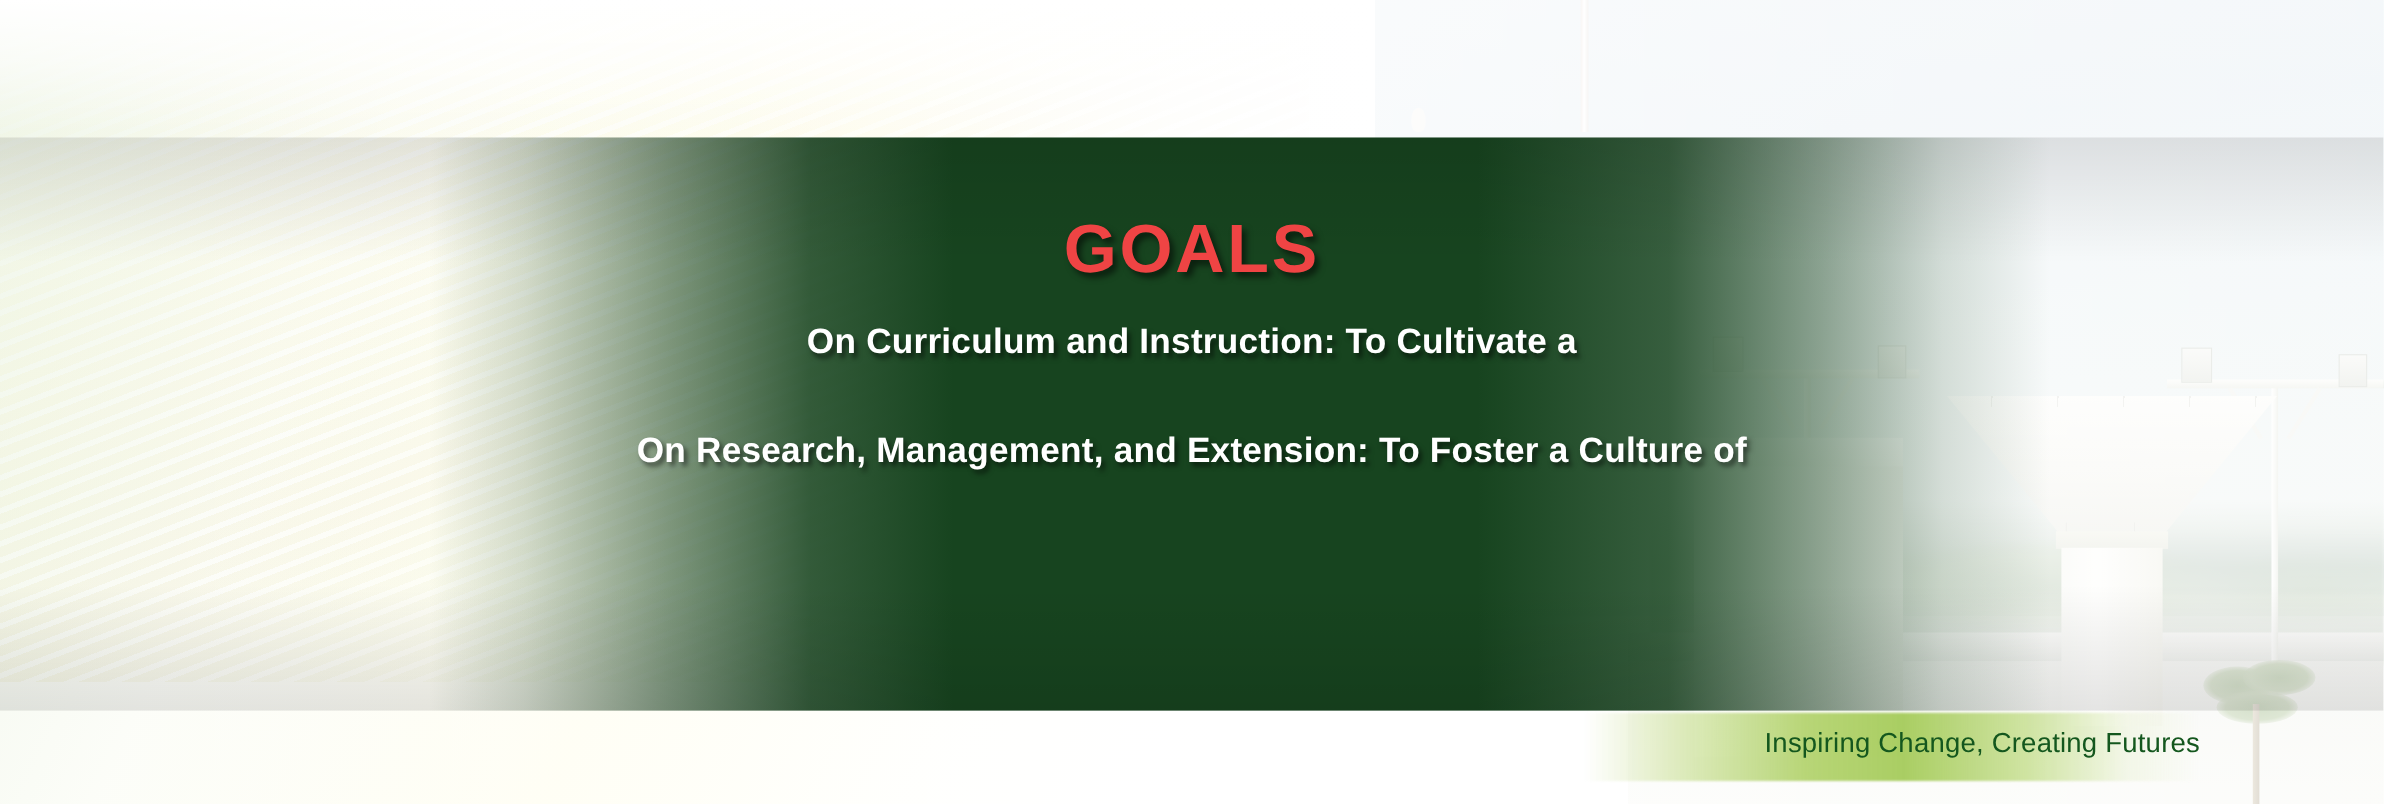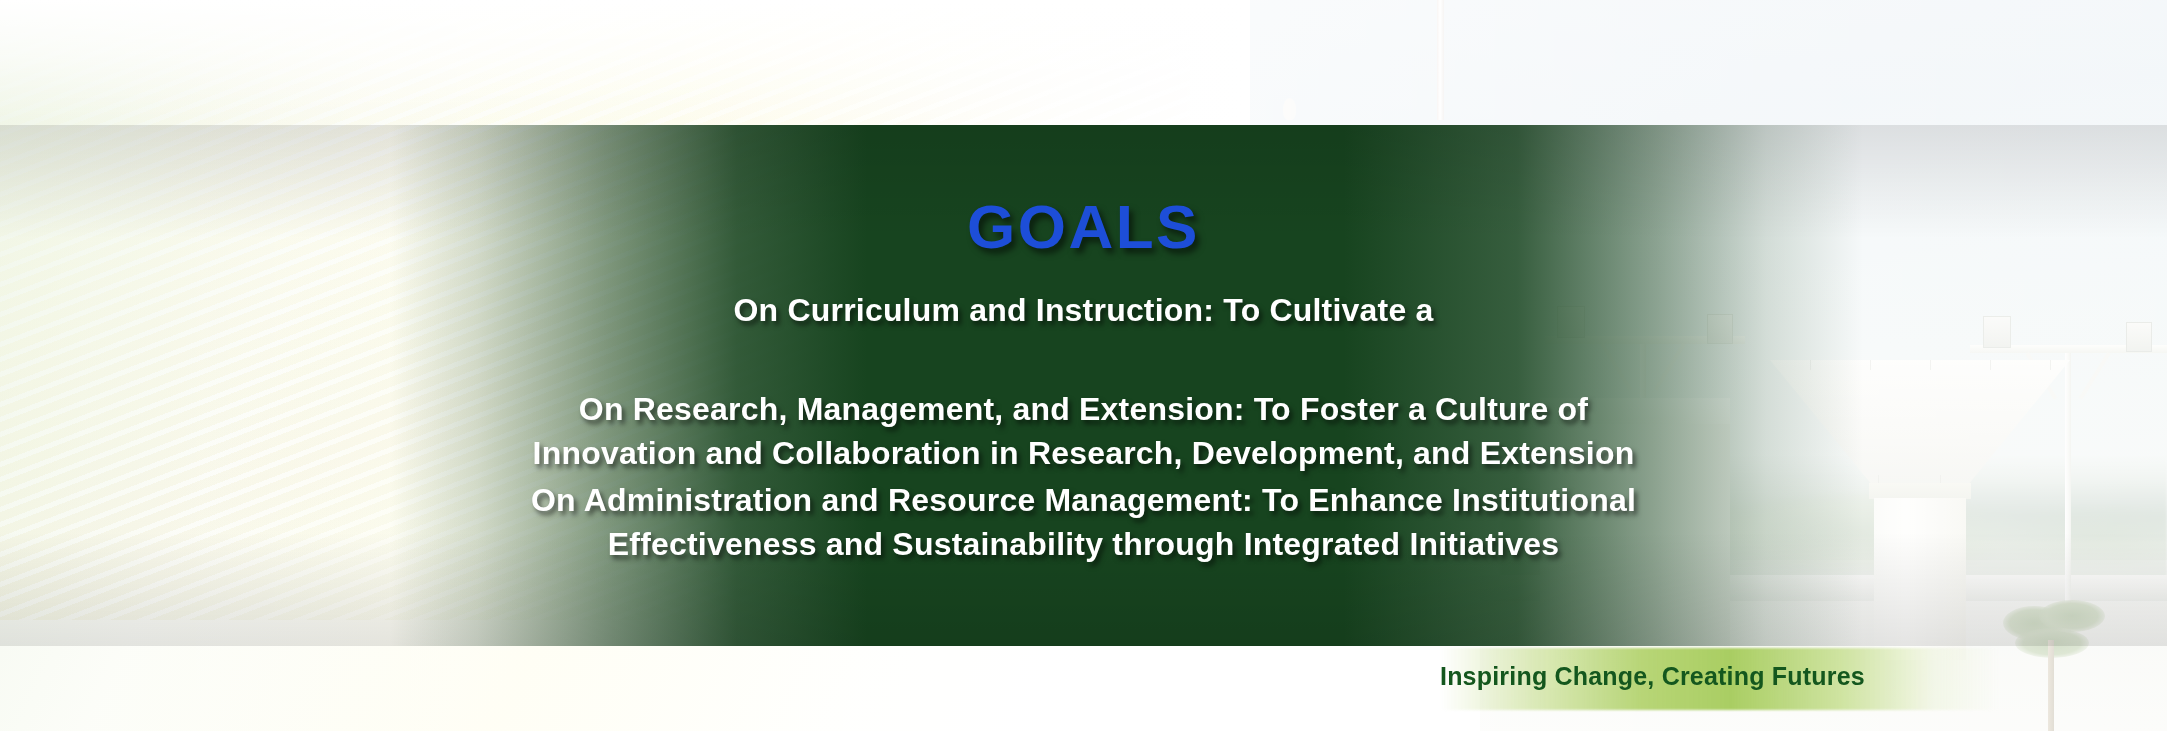--- a/index.html
+++ b/index.html
@@ -202,21 +202,21 @@
 
   
   .content {
     position: absolute;
     left: 0; top: 0; width: 2167px; height: 731px;
     text-align: center;
   }
   .goals-title {
     position: absolute;
     left: 0; top: 196px; width: 2167px;
-    color: #1d4ed8;
+    color: #ef4444;
     font-size: 62px;
     font-weight: bold;
     letter-spacing: 2.5px;
     line-height: 1;
     text-shadow: 4px 5px 6px rgba(0,0,0,.55);
     font-family: "Liberation Sans", sans-serif;
   }
   .goal-block {
     position: absolute;
     left: 0; width: 2167px;
@@ -243,24 +243,24 @@
        rgba(166,203,86,.80) 36%,
        rgba(158,199,78,.88) 52%,
        rgba(178,212,104,.60) 72%,
        rgba(205,226,150,.18) 88%,
        rgba(220,234,175,0) 100%);
     filter: blur(1px);
   }
   .tagline {
     position: absolute;
     left: 1440px; top: 662px; width: 560px;
-    text-align: left;
+    text-align: right;
     color: #14571e;
     font-size: 25px;
-    font-weight: bold;
+    font-weight: normal;
     letter-spacing: .2px;
     font-family: "Liberation Sans", sans-serif;
   }
 </style>
 </head>
 <body>
 
 <div class="banner">
 
   <div class="photo">
@@ -318,26 +318,21 @@
   <div class="content">
 
     <div class="goals-title">GOALS</div>
 
     <div class="goal-block" id="goal-1">
       <span class="line">On Curriculum and Instruction: To Cultivate a</span>
     </div>
 
     <div class="goal-block" id="goal-2">
       <span class="line">On Research, Management, and Extension: To Foster a Culture of</span>
-      <span class="line">Innovation and Collaboration in Research, Development, and Extension</span>
     </div>
 
-    <div class="goal-block" id="goal-3">
-      <span class="line">On Administration and Resource Management: To Enhance Institutional</span>
-      <span class="line">Effectiveness and Sustainability through Integrated Initiatives</span>
-    </div>
 
   </div>
 
   <div class="tagline-strip"></div>
   <div class="tagline">Inspiring Change, Creating Futures</div>
 
 </div>
 
 </body></html>

